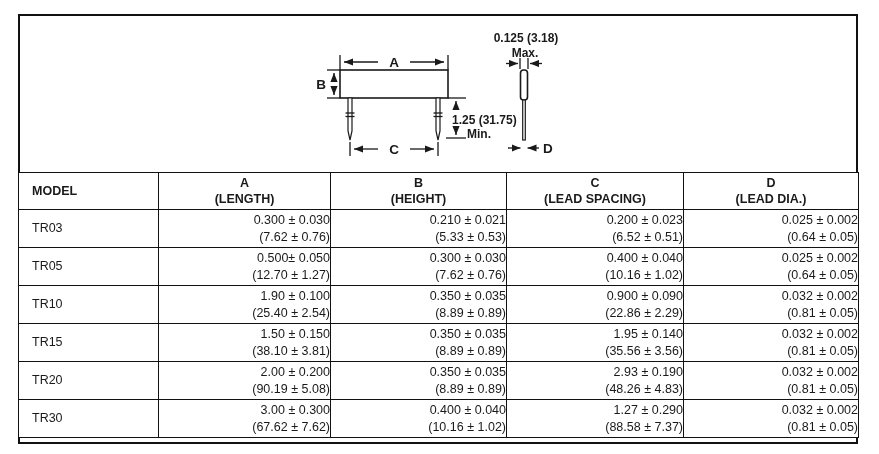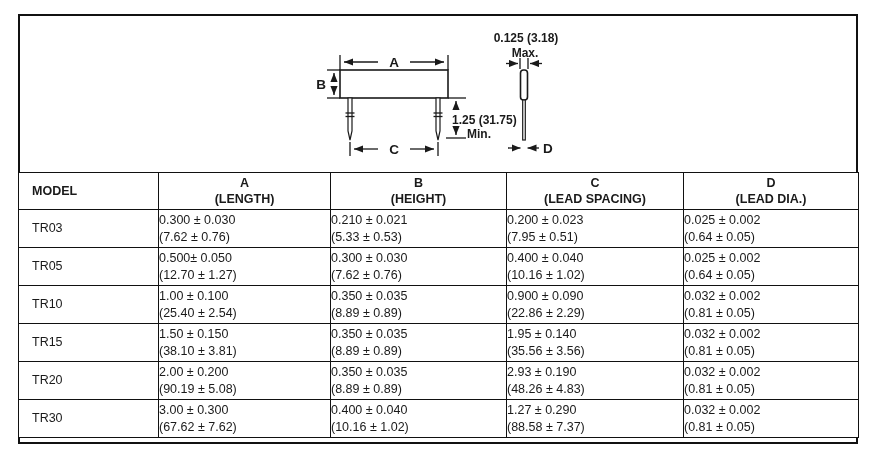--- a/index.html
+++ b/index.html
@@ -24,21 +24,21 @@
     position:absolute; left:18px; top:172px; width:840px;
     border-collapse:collapse; table-layout:fixed;
     font-size:12.5px; color:#1a1a1a;
   }
   #spec-table th, #spec-table td {
     border:1.6px solid #111; padding:0; background:#fff;
     vertical-align:middle;
   }
   #spec-table th { font-weight:bold; text-align:center; height:36px; line-height:1.3; }
   #spec-table th.model-h, #spec-table td.model-c { text-align:left; padding-left:13px; }
-  #spec-table td { height:37px; text-align:left; line-height:1.35; }
+  #spec-table td { height:37px; text-align:right; line-height:1.35; }
   .dim-line { display:block; }
 </style>
 </head>
 <body>
 
 <div id="page">
   <div id="frame"></div>
 
   <svg id="diagram-svg" width="840" height="158" viewBox="0 0 840 158">
     <defs>
@@ -140,21 +140,21 @@
         <td>
             <span class="dim-line">0.300 ± 0.030</span>
             <span class="dim-line">(7.62 ± 0.76)</span>
           </td>
         <td>
             <span class="dim-line">0.210 ± 0.021</span>
             <span class="dim-line">(5.33 ± 0.53)</span>
           </td>
         <td>
             <span class="dim-line">0.200 ± 0.023</span>
-            <span class="dim-line">(7.95 ± 0.51)</span>
+            <span class="dim-line">(6.52 ± 0.51)</span>
           </td>
         <td>
             <span class="dim-line">0.025 ± 0.002</span>
             <span class="dim-line">(0.64 ± 0.05)</span>
           </td>
       </tr>
       <tr>
         <td class="model-c"><span>TR05</span></td>
         <td>
             <span class="dim-line">0.500± 0.050</span>
@@ -169,21 +169,21 @@
             <span class="dim-line">(10.16 ± 1.02)</span>
           </td>
         <td>
             <span class="dim-line">0.025 ± 0.002</span>
             <span class="dim-line">(0.64 ± 0.05)</span>
           </td>
       </tr>
       <tr>
         <td class="model-c"><span>TR10</span></td>
         <td>
-            <span class="dim-line">1.00 ± 0.100</span>
+            <span class="dim-line">1.90 ± 0.100</span>
             <span class="dim-line">(25.40 ± 2.54)</span>
           </td>
         <td>
             <span class="dim-line">0.350 ± 0.035</span>
             <span class="dim-line">(8.89 ± 0.89)</span>
           </td>
         <td>
             <span class="dim-line">0.900 ± 0.090</span>
             <span class="dim-line">(22.86 ± 2.29)</span>
           </td>

